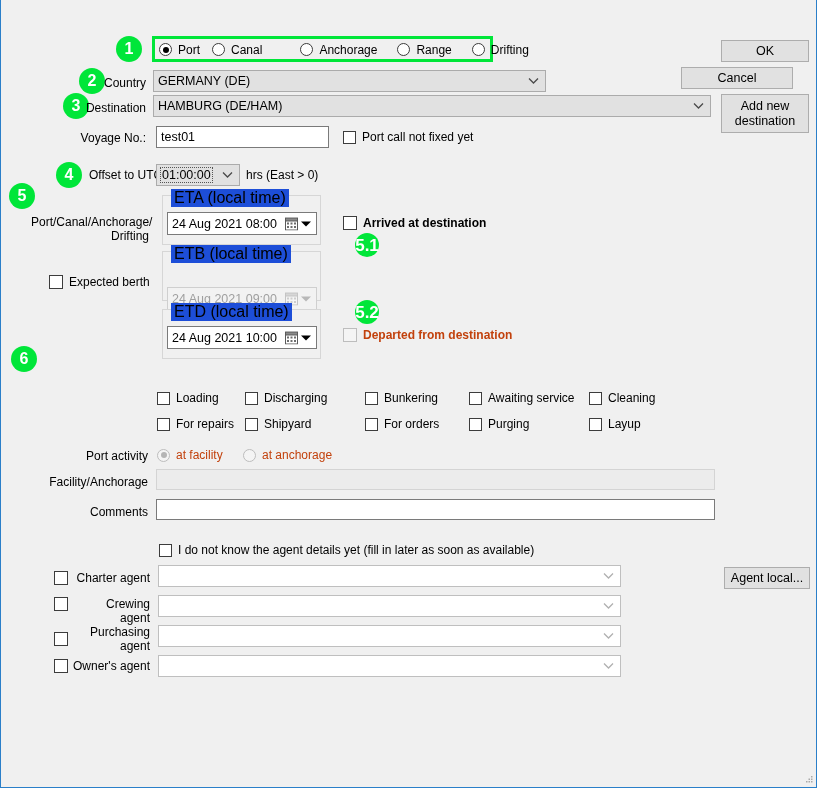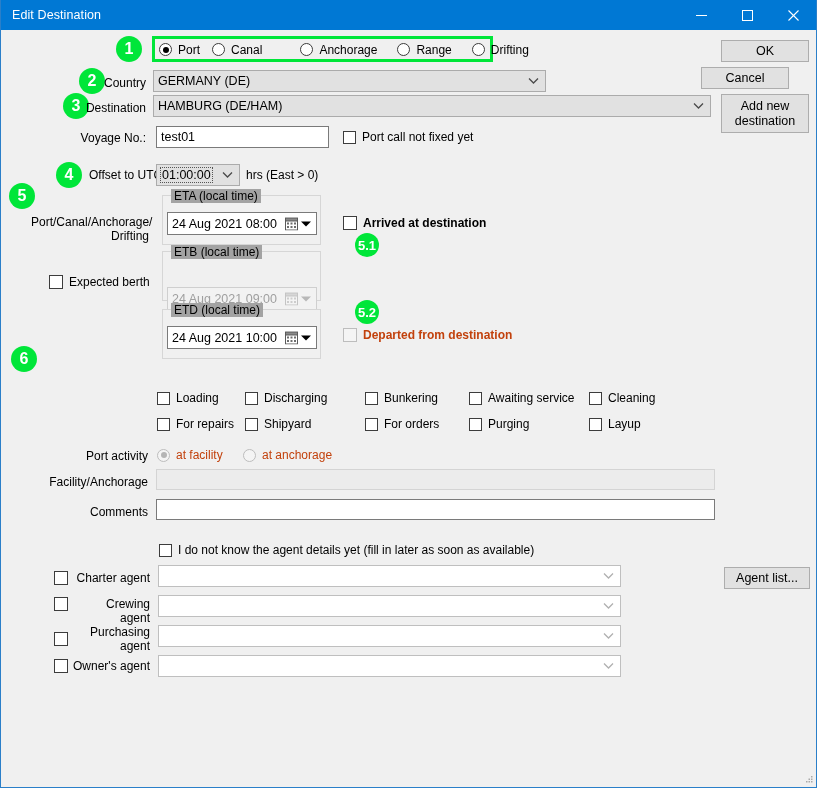--- a/index.html
+++ b/index.html
@@ -143,41 +143,41 @@
   
   .grp {
     position: absolute;
     box-sizing: border-box;
     border: 1px solid #d6d6d6;
   }
   .grp > .cap {
     position: absolute;
     top: -7px;
     left: 8px;
-    background: #a3a3a3;
+    background: #1d4ed8;
     padding: 0 3px;
-    font-size: 12px;
+    font-size: 16px;
     color: #000;
   }
 
   
   .badge {
     position: absolute;
     border-radius: 50%;
     background: #00e639;
     color: #fff;
     font-family: "Liberation Sans", sans-serif;
     font-weight: bold;
     display: flex;
     align-items: center;
     justify-content: center;
     line-height: 1;
   }
   .badge.b1 { width: 26px; height: 26px; font-size: 16px; }
-  .badge.b2 { width: 24px; height: 24px; font-size: 13px; }
+  .badge.b2 { width: 24px; height: 24px; font-size: 17px; }
 
   .hl-box {
     position: absolute;
     box-sizing: border-box;
     border: 3px solid #00e639;
   }
 
   
   .dtp {
     box-sizing: border-box;
@@ -207,41 +207,20 @@
   }
   .dtp.dis .arr { border-top-color: #b8b8b8; }
 
   .abs { position: absolute; }
 </style>
 </head>
 <body>
 
 <div id="window">
 
-  <div id="titlebar">
-    <span id="title-text">Edit Destination</span>
-    <div class="win-btns">
-      <div class="win-btn">
-        <svg width="11" height="11" viewBox="0 0 11 11">
-            <line x1="0" y1="5.5" x2="11" y2="5.5" stroke="#fff" stroke-width="1"></line>
-          </svg>
-      </div>
-      <div class="win-btn">
-        <svg width="11" height="11" viewBox="0 0 11 11">
-            <rect x="0.5" y="0.5" width="10" height="10" fill="none" stroke="#fff" stroke-width="1"></rect>
-          </svg>
-      </div>
-      <div class="win-btn">
-        <svg width="11" height="11" viewBox="0 0 11 11">
-            <line x1="0.5" y1="0.5" x2="10.5" y2="10.5" stroke="#fff" stroke-width="1.1"></line>
-            <line x1="10.5" y1="0.5" x2="0.5" y2="10.5" stroke="#fff" stroke-width="1.1"></line>
-          </svg>
-      </div>
-    </div>
-  </div>
 
   <div class="badge b1 abs" style="left:115px; top:36px;">1</div>
 
   <div class="hl-box" style="left:151px; top:36px; width:341px; height:26px;"></div>
 
   <div class="abs" style="left:158px; top:42px; width:330px; height:15px; display:flex; align-items:center;">
     <div class="rowitem" style="margin-right:12px;">
       <span class="radio">
           <span class="dot"></span>
         </span>
@@ -489,24 +468,24 @@
 
   <span class="chk abs" style="left:53px; top:659px; width:14px; height:14px;"></span>
   <div class="lbl right abs" style="left:72px; top:659px; width:77px;">Owner's agent</div>
   <div class="combo abs" style="left:157px; top:655px; width:463px; background:#fff; border-color:#bfbfbf;">
     <span></span>
     <svg class="chev" viewBox="0 0 11 7">
         <polyline points="1,1 5.5,5.5 10,1" fill="none" stroke="#b0b0b0" stroke-width="1.3"></polyline>
       </svg>
   </div>
 
-  <div class="btn abs" style="left:723px; top:567px; width:86px; height:22px;">Agent list...</div>
+  <div class="btn abs" style="left:723px; top:567px; width:86px; height:22px;">Agent local...</div>
 
   <div class="btn abs" style="left:720px; top:40px; width:88px; height:22px;">OK</div>
-  <div class="btn abs" style="left:700px; top:67px; width:88px; height:22px;">Cancel</div>
+  <div class="btn abs" style="left:680px; top:67px; width:112px; height:22px;">Cancel</div>
   <div class="btn abs" style="left:720px; top:94px; width:88px; height:39px; flex-direction:column;">
     <span>Add new</span>
     <span>destination</span>
   </div>
 
   <div class="abs" style="left:805px; top:772px; width:7px; height:7px;">
     <svg width="7" height="7" viewBox="0 0 7 7">
         <g fill="#a9a9a9">
           <rect x="5" y="0" width="1.5" height="1.5"></rect>
           <rect x="5" y="2.5" width="1.5" height="1.5"></rect>

